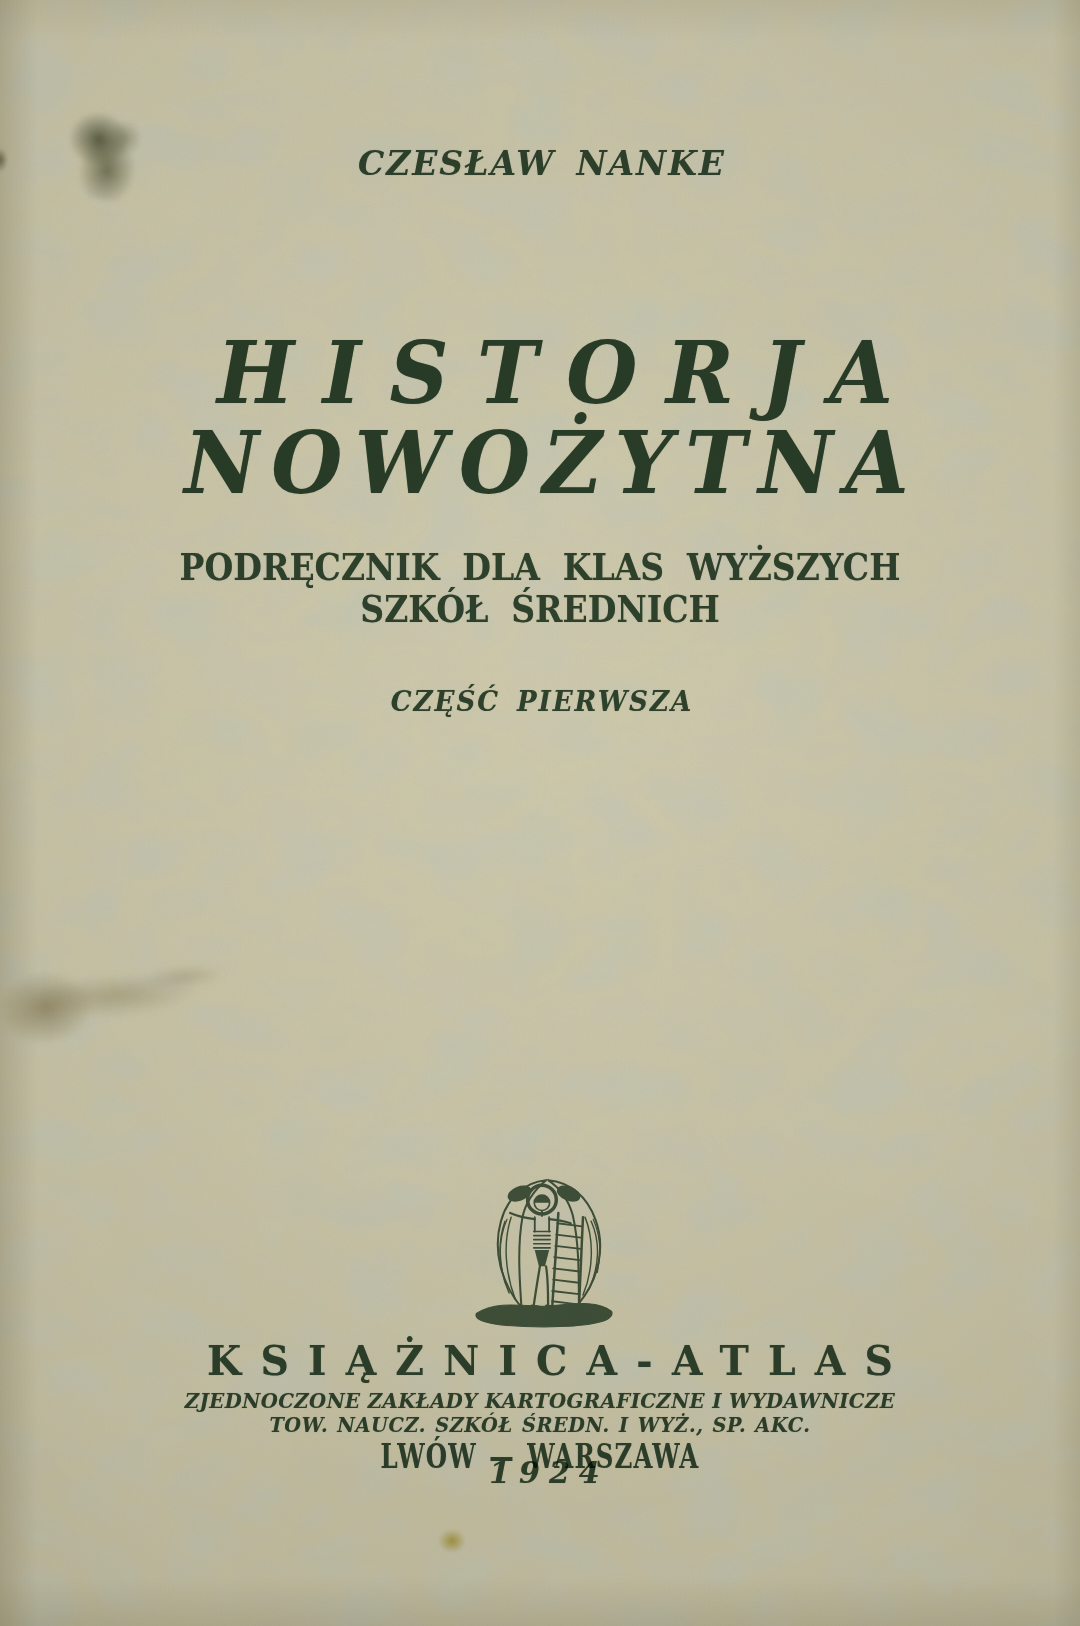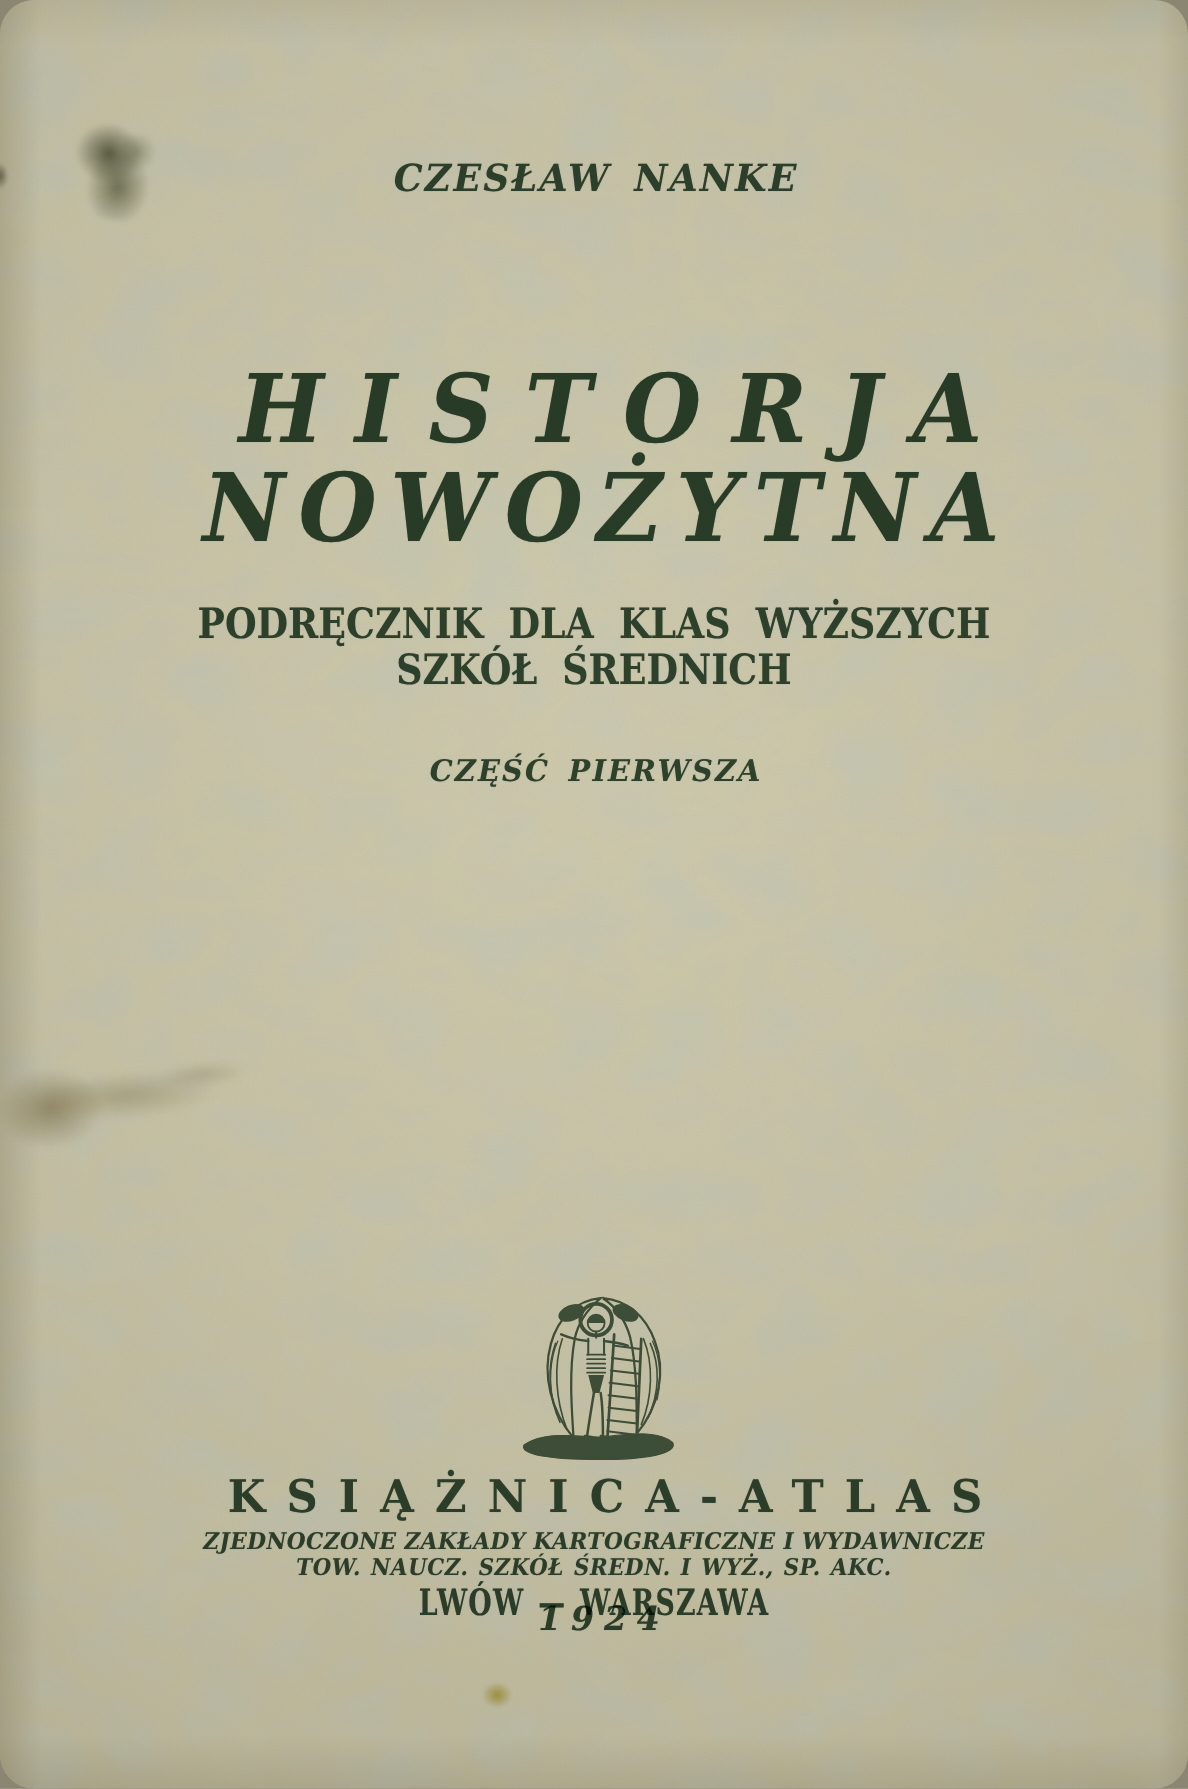--- a/index.html
+++ b/index.html
@@ -2,21 +2,20 @@
 <html><head>
 <meta charset="utf-8">
 <style>
   html,body{margin:0;padding:0;background:#8b8672;}
   .cover{
     position:relative;width:1080px;height:1626px;overflow:hidden;
     background:
       radial-gradient(ellipse 90% 70% at 50% 38%, #cbc5a6 0%, #c4be9f 55%, #bbb595 100%),
       #c4be9f;
     font-family:"DejaVu Serif","Liberation Serif",serif;
-    border-radius:31px;
   }
   .texture{position:absolute;left:0;top:0;width:1080px;height:1626px;}
   .shade{position:absolute;left:0;top:0;width:100%;height:100%;pointer-events:none;
     background:
       linear-gradient(90deg, rgba(100,94,64,.22), rgba(100,94,64,0) 3.5%),
       linear-gradient(270deg, rgba(100,94,64,.14), rgba(100,94,64,0) 2.5%),
       linear-gradient(0deg, rgba(100,94,64,.16), rgba(100,94,64,0) 3%),
       linear-gradient(180deg, rgba(116,110,80,.12), rgba(116,110,80,0) 2.5%),
       radial-gradient(ellipse 120% 90% at 52% 42%, rgba(255,250,215,.10) 0%, rgba(255,250,215,0) 60%, rgba(86,82,56,.12) 100%);
   }

